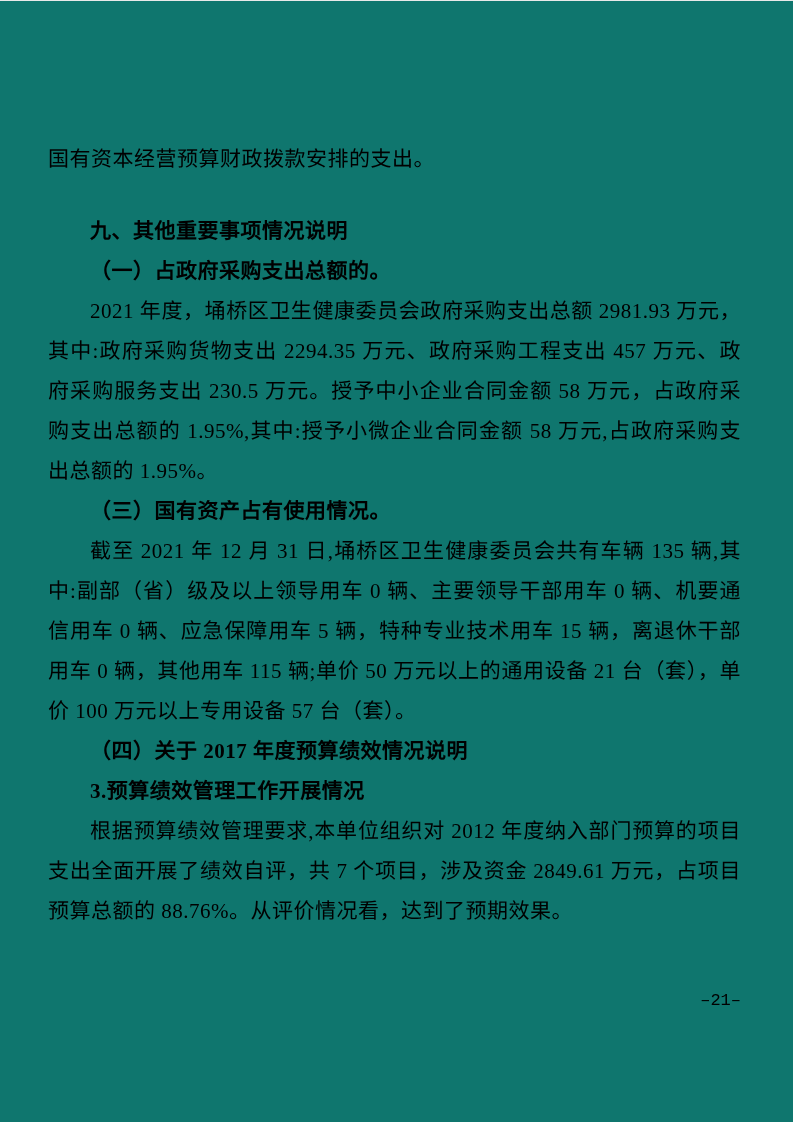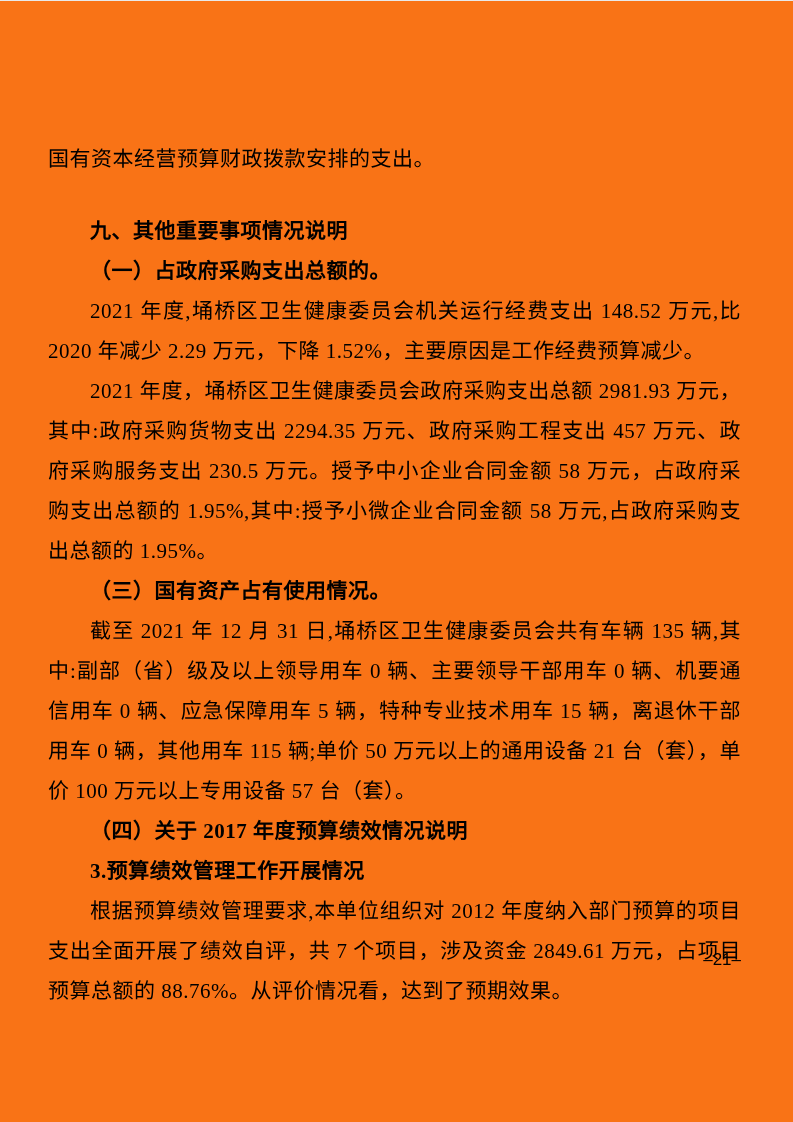--- a/index.html
+++ b/index.html
@@ -5,21 +5,21 @@
   html, body {
     margin: 0;
     padding: 0;
     background: #ffffff;
   }
   .page {
     position: relative;
     width: 793px;
     height: 1122px;
     margin: 0 auto;
-    background: #f97316;
+    background: #0f766e;
     box-sizing: border-box;
     padding: 138px 52px 0 48px;
     border-top: 1px solid #e9e9e9;
     overflow: hidden;
   }
   .doc p {
     margin: 0;
     padding: 0;
     font-family: "Liberation Serif", "DejaVu Serif", serif;
     font-size: 21px;
@@ -46,37 +46,36 @@
     font-weight: bold;
     text-indent: 2em;
   }
   .doc p.h3 {
     font-family: "Liberation Serif", "DejaVu Serif", serif;
     font-weight: bold;
     text-indent: 2em;
   }
   .page-number {
     position: absolute;
-    top: 947px;
+    top: 988px;
     right: 52px;
-    font-family: Liberation Sans, sans-serif;
+    font-family: Liberation Mono, monospace;
     font-size: 17px;
     line-height: 24px;
     color: #000000;
   }
 </style>
 </head>
 <body>
 
 <div class="page">
   <div class="doc">
     <p class="noindent">国有资本经营预算财政拨款安排的支出。</p>
     <p class="h1">九、其他重要事项情况说明</p>
     <p class="h2">（一）占政府采购支出总额的。</p>
-    <p class="indent">2021 年度,埇桥区卫生健康委员会机关运行经费支出 148.52 万元,比 2020 年减少 2.29 万元，下降 1.52%，主要原因是工作经费预算减少。</p>
     <p class="indent">2021 年度，埇桥区卫生健康委员会政府采购支出总额 2981.93 万元，其中:政府采购货物支出 2294.35 万元、政府采购工程支出 457 万元、政府采购服务支出 230.5 万元。授予中小企业合同金额 58 万元，占政府采购支出总额的 1.95%,其中:授予小微企业合同金额 58 万元,占政府采购支出总额的 1.95%。</p>
     <p class="h2">（三）国有资产占有使用情况。</p>
     <p class="indent">截至 2021 年 12 月 31 日,埇桥区卫生健康委员会共有车辆 135 辆,其中:副部（省）级及以上领导用车 0 辆、主要领导干部用车 0 辆、机要通信用车 0 辆、应急保障用车 5 辆，特种专业技术用车 15 辆，离退休干部用车 0 辆，其他用车 115 辆;单价 50 万元以上的通用设备 21 台（套），单价 100 万元以上专用设备 57 台（套）。</p>
     <p class="h2">（四）关于 2017 年度预算绩效情况说明</p>
     <p class="h3">3.预算绩效管理工作开展情况</p>
     <p class="indent">根据预算绩效管理要求,本单位组织对 2012 年度纳入部门预算的项目支出全面开展了绩效自评，共 7 个项目，涉及资金 2849.61 万元，占项目预算总额的 88.76%。从评价情况看，达到了预期效果。</p>
   </div>
   <div class="page-number">–21–</div>
 </div>
 

